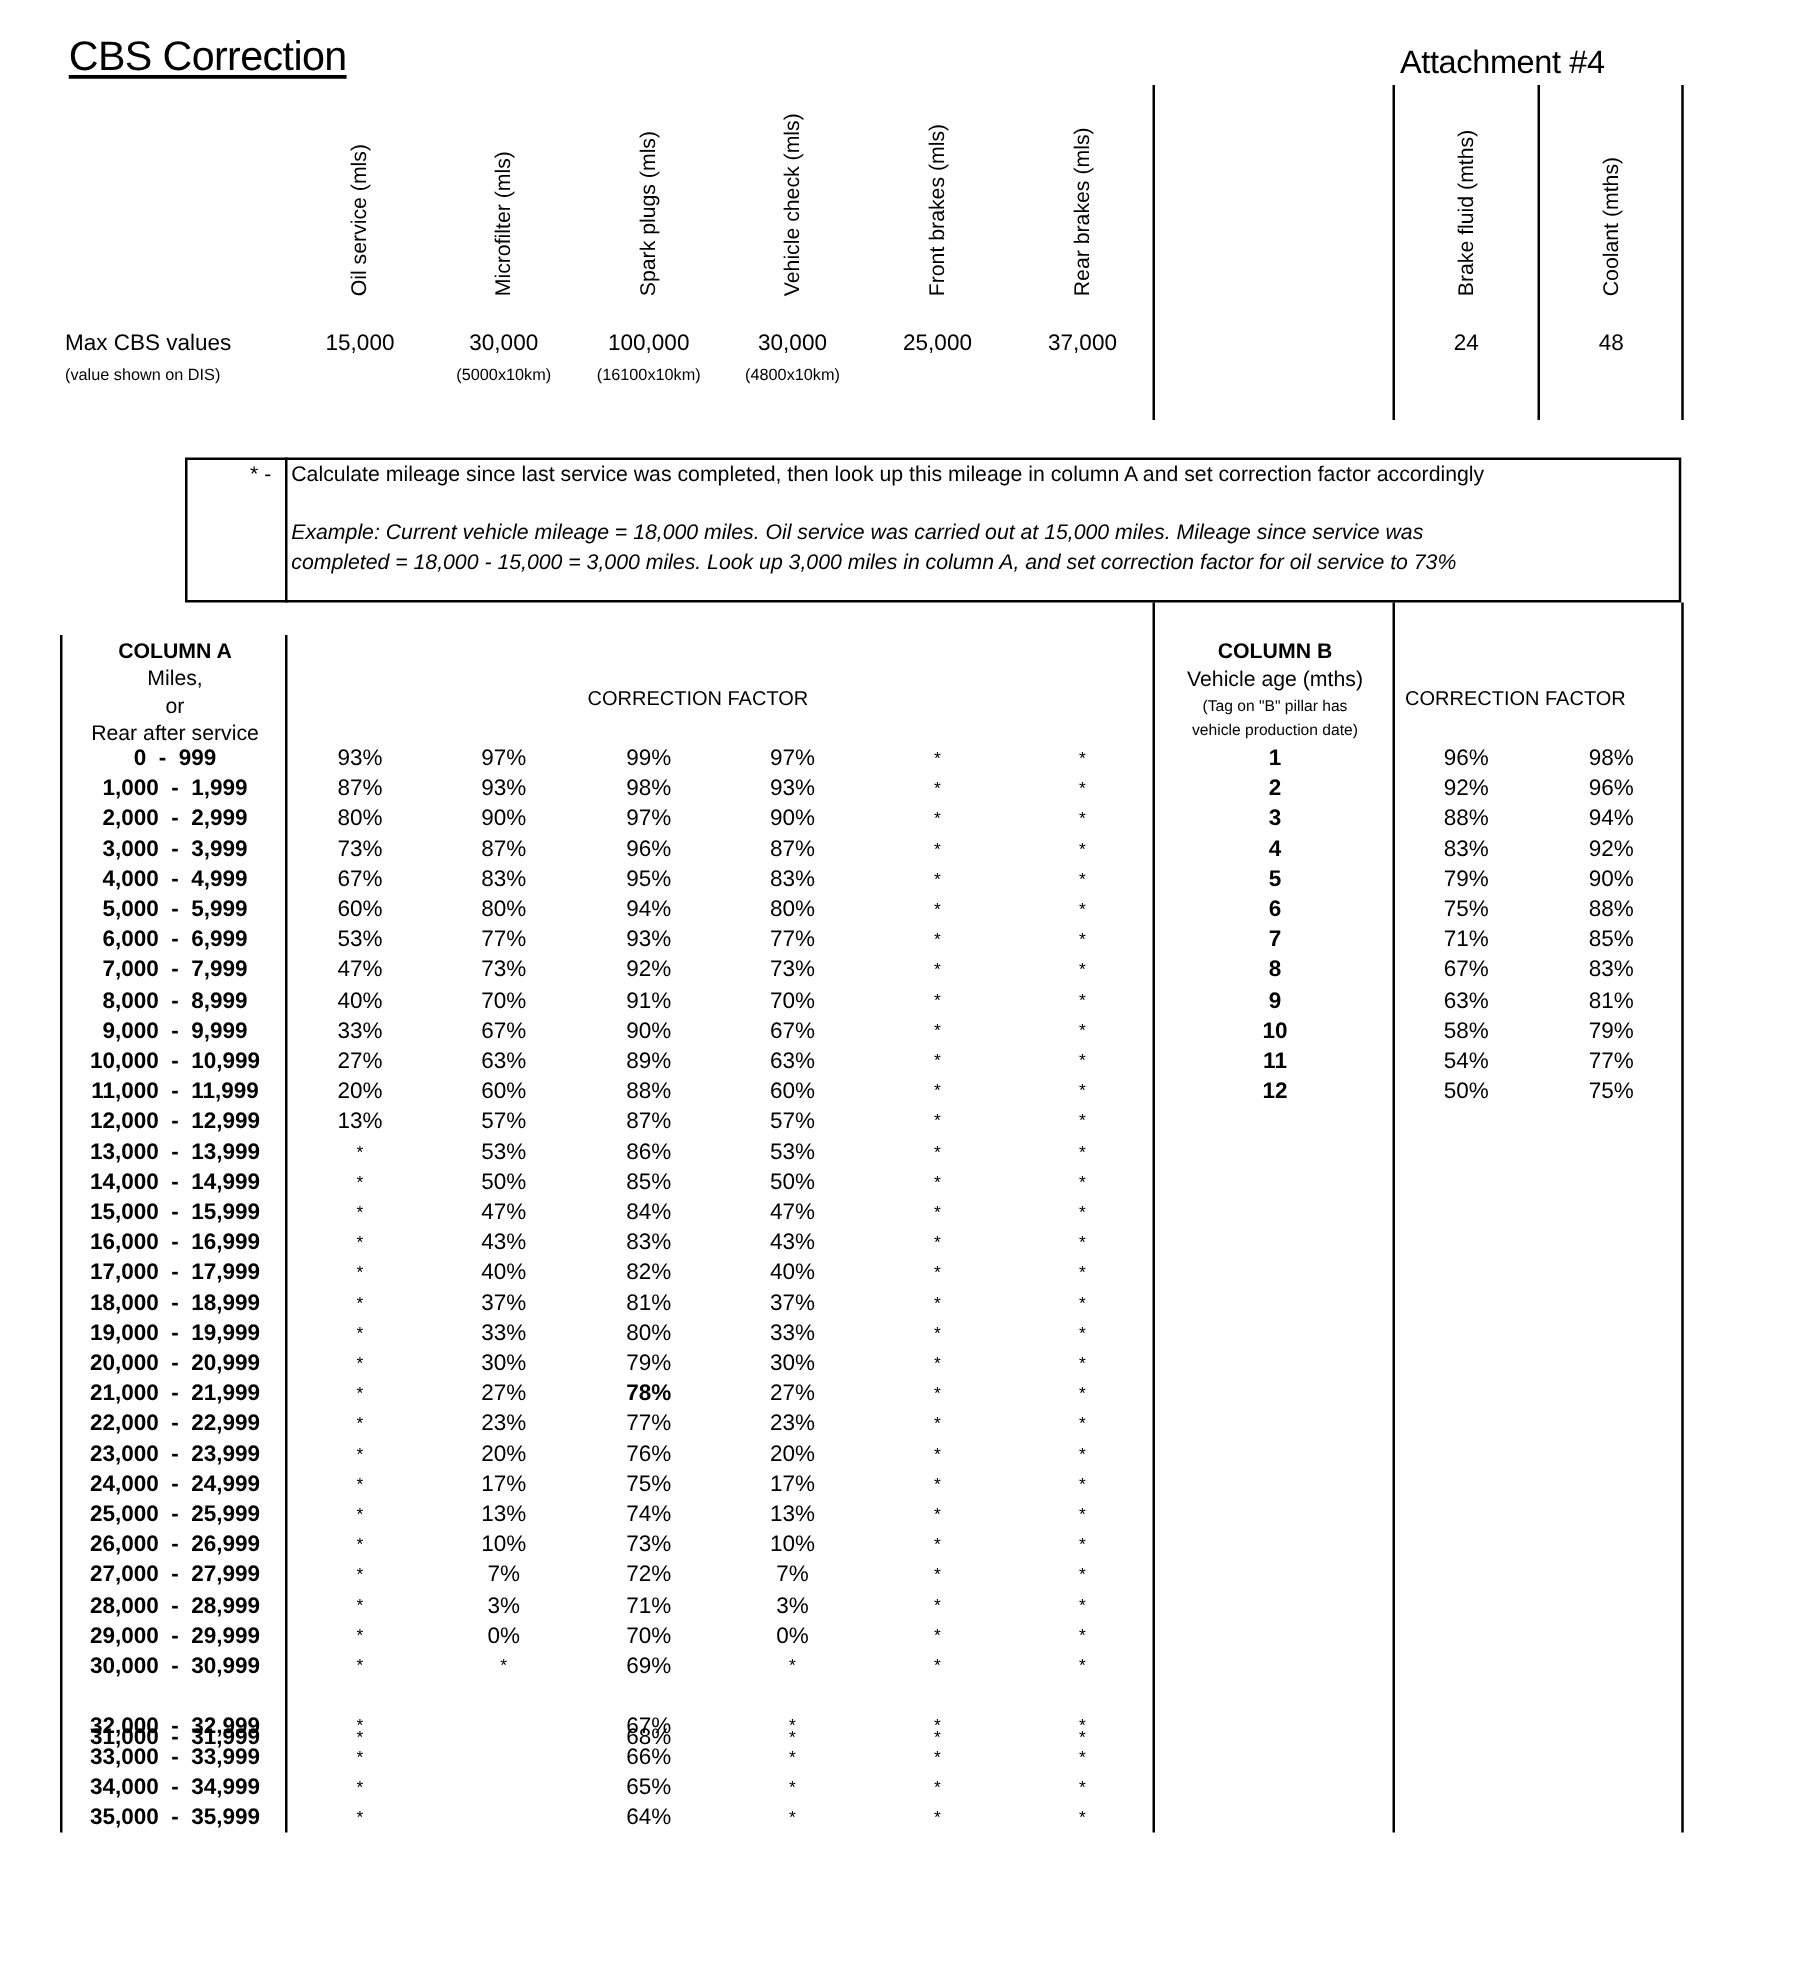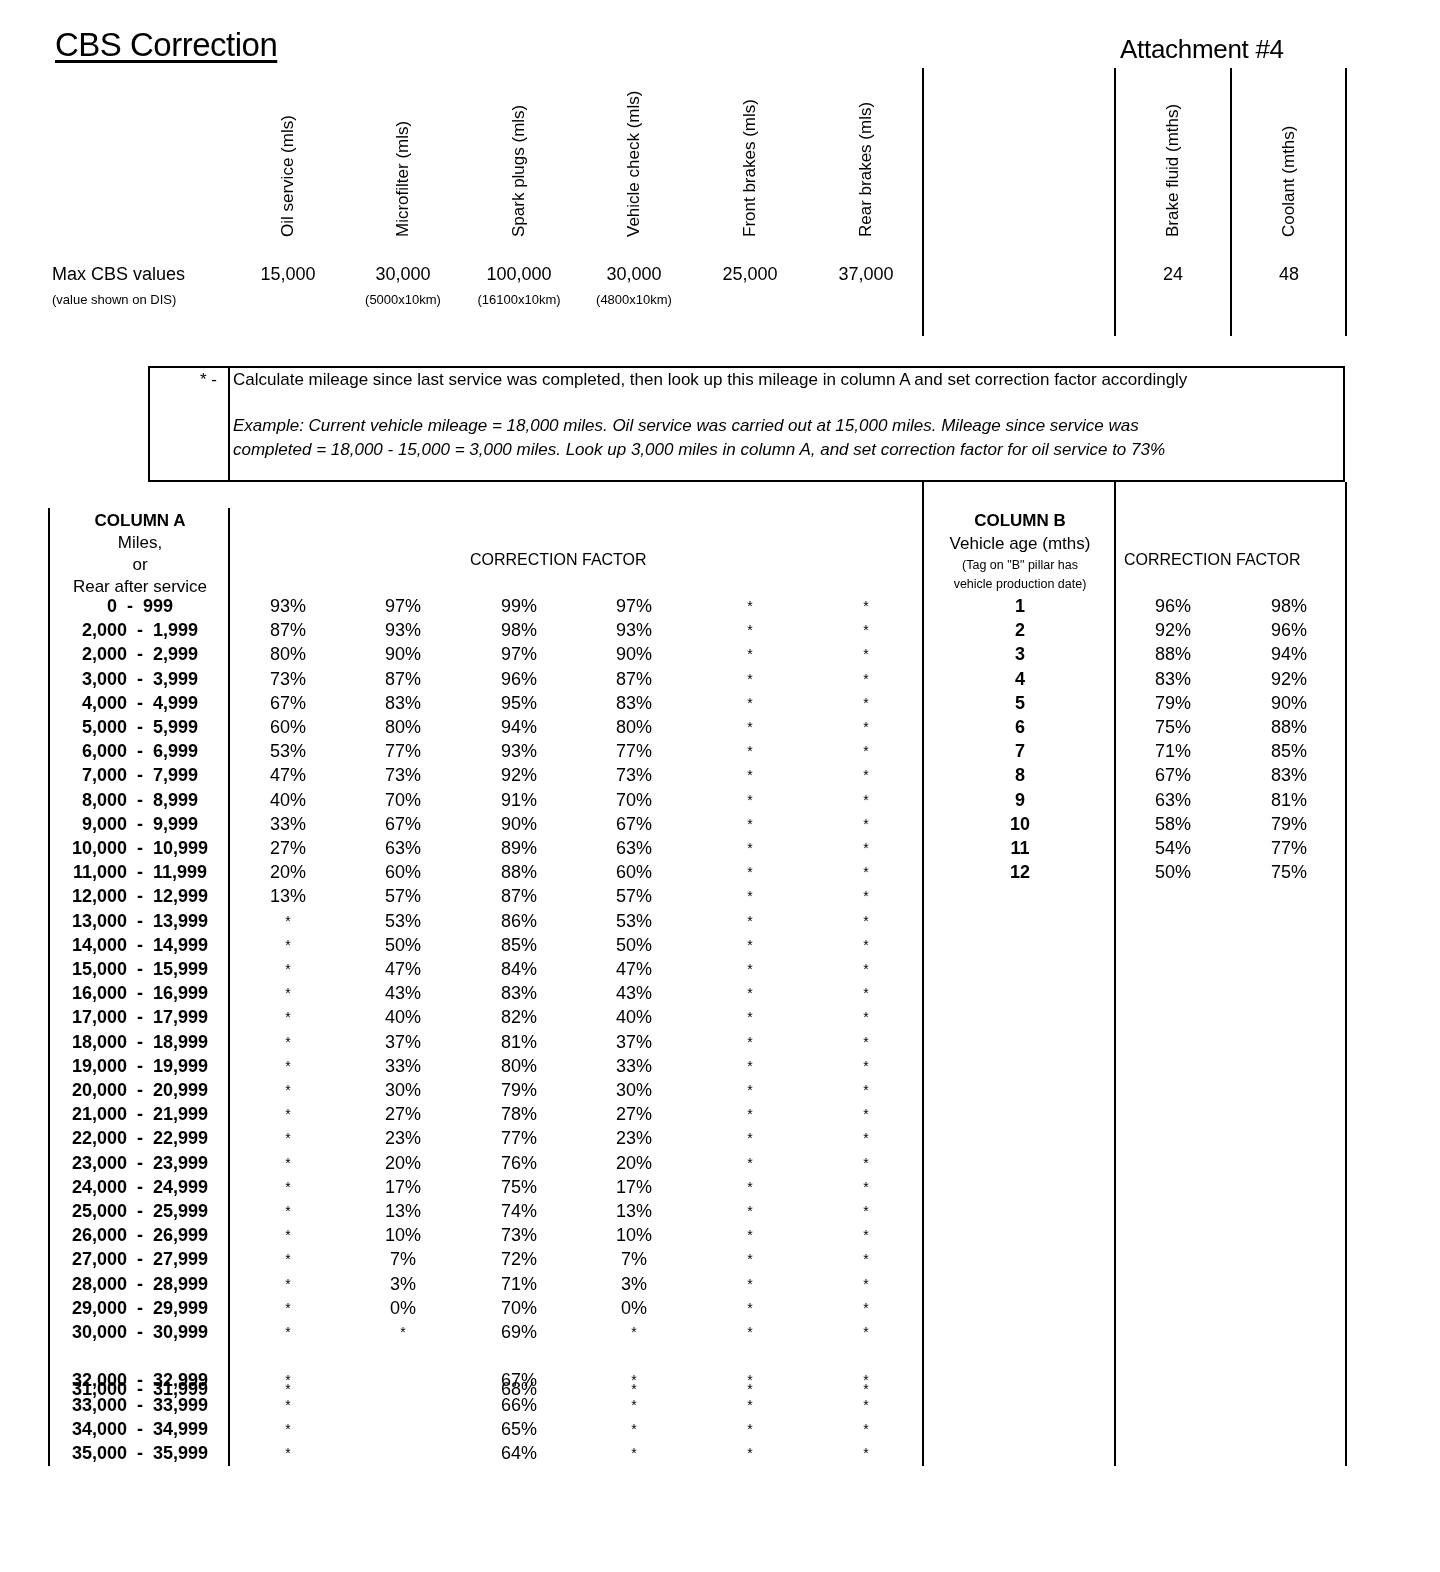--- a/index.html
+++ b/index.html
@@ -105,21 +105,21 @@
     <div class="row" style="top: 594px;">
       <div class="rng">0  -  999</div>
       <div class="cell" style="left: 238px;">93%</div>
       <div class="cell" style="left: 353px;">97%</div>
       <div class="cell" style="left: 469px;">99%</div>
       <div class="cell" style="left: 584px;">97%</div>
       <div class="cell star" style="left: 700px;">*</div>
       <div class="cell star" style="left: 816px;">*</div>
     </div>
     <div class="row" style="top: 618.2px;">
-      <div class="rng">2,000  -  1,999</div>
+      <div class="rng">1,000  -  1,999</div>
       <div class="cell" style="left: 238px;">87%</div>
       <div class="cell" style="left: 353px;">93%</div>
       <div class="cell" style="left: 469px;">98%</div>
       <div class="cell" style="left: 584px;">93%</div>
       <div class="cell star" style="left: 700px;">*</div>
       <div class="cell star" style="left: 816px;">*</div>
     </div>
     <div class="row" style="top: 642.4px;">
       <div class="rng">2,000  -  2,999</div>
       <div class="cell" style="left: 238px;">80%</div>
@@ -288,21 +288,21 @@
       <div class="cell" style="left: 353px;">30%</div>
       <div class="cell" style="left: 469px;">79%</div>
       <div class="cell" style="left: 584px;">30%</div>
       <div class="cell star" style="left: 700px;">*</div>
       <div class="cell star" style="left: 816px;">*</div>
     </div>
     <div class="row" style="top: 1102.2px;">
       <div class="rng">21,000  -  21,999</div>
       <div class="cell star" style="left: 238px;">*</div>
       <div class="cell" style="left: 353px;">27%</div>
-      <div class="cell" style="left: 469px;">78%</div>
+      <div class="cell" style="left: 469px; font-weight: bold;">78%</div>
       <div class="cell" style="left: 584px;">27%</div>
       <div class="cell star" style="left: 700px;">*</div>
       <div class="cell star" style="left: 816px;">*</div>
     </div>
     <div class="row" style="top: 1126.4px;">
       <div class="rng">22,000  -  22,999</div>
       <div class="cell star" style="left: 238px;">*</div>
       <div class="cell" style="left: 353px;">23%</div>
       <div class="cell" style="left: 469px;">77%</div>
       <div class="cell" style="left: 584px;">23%</div>

